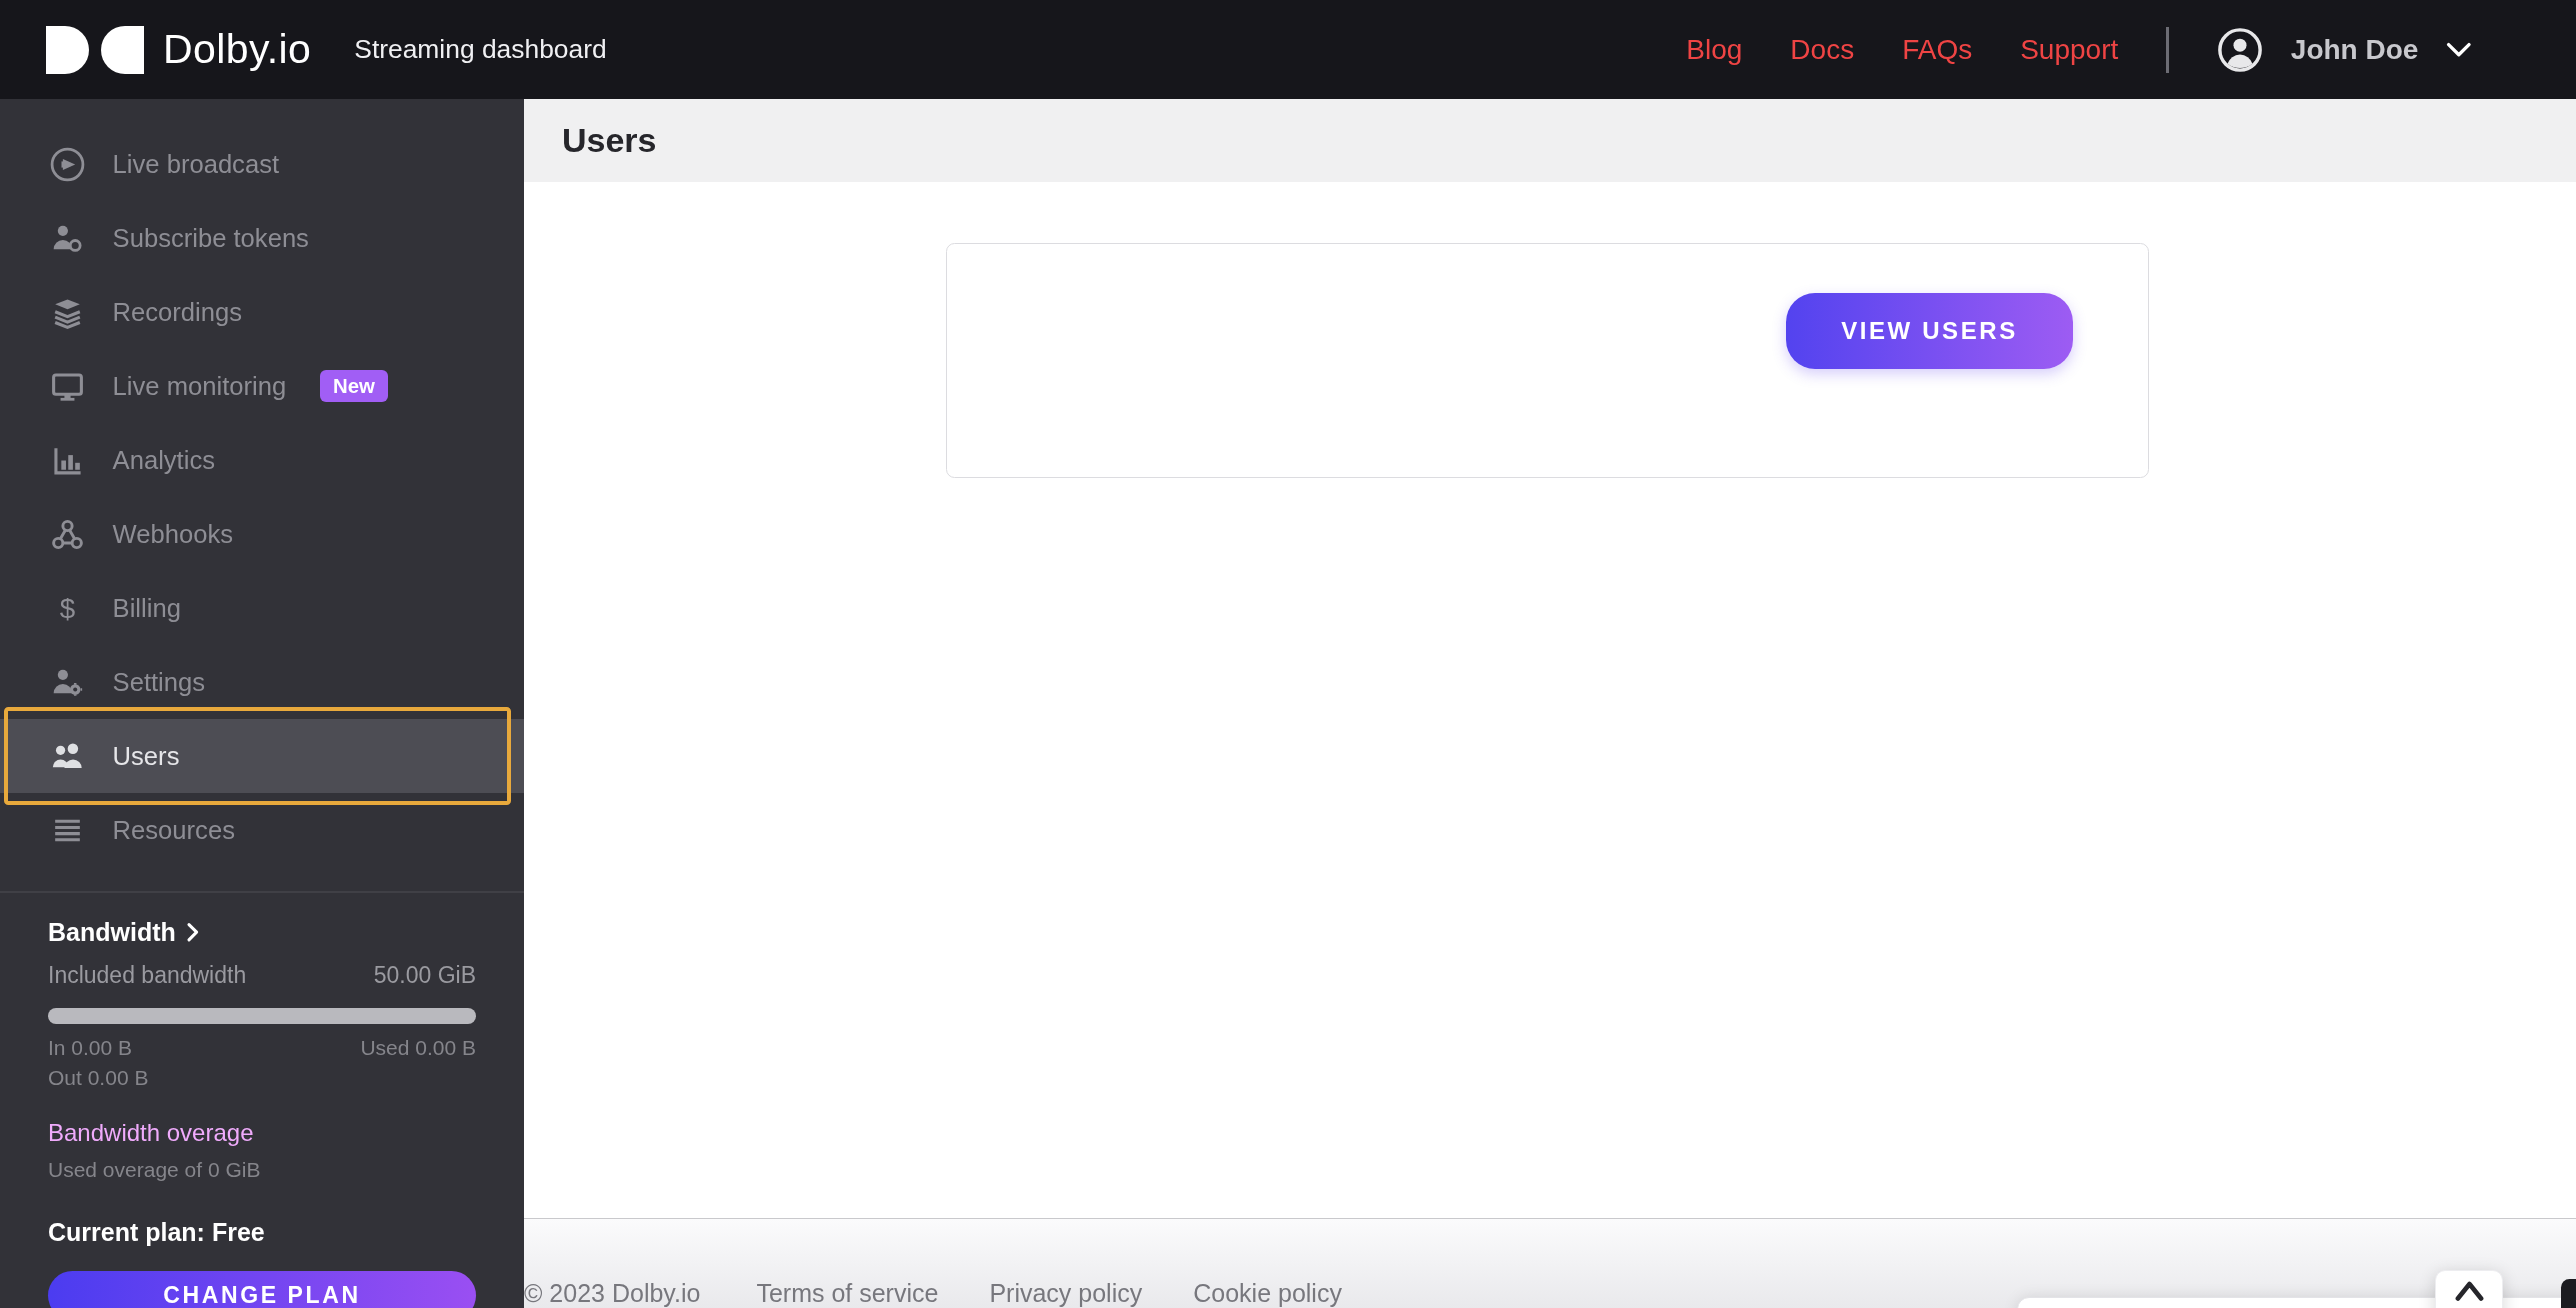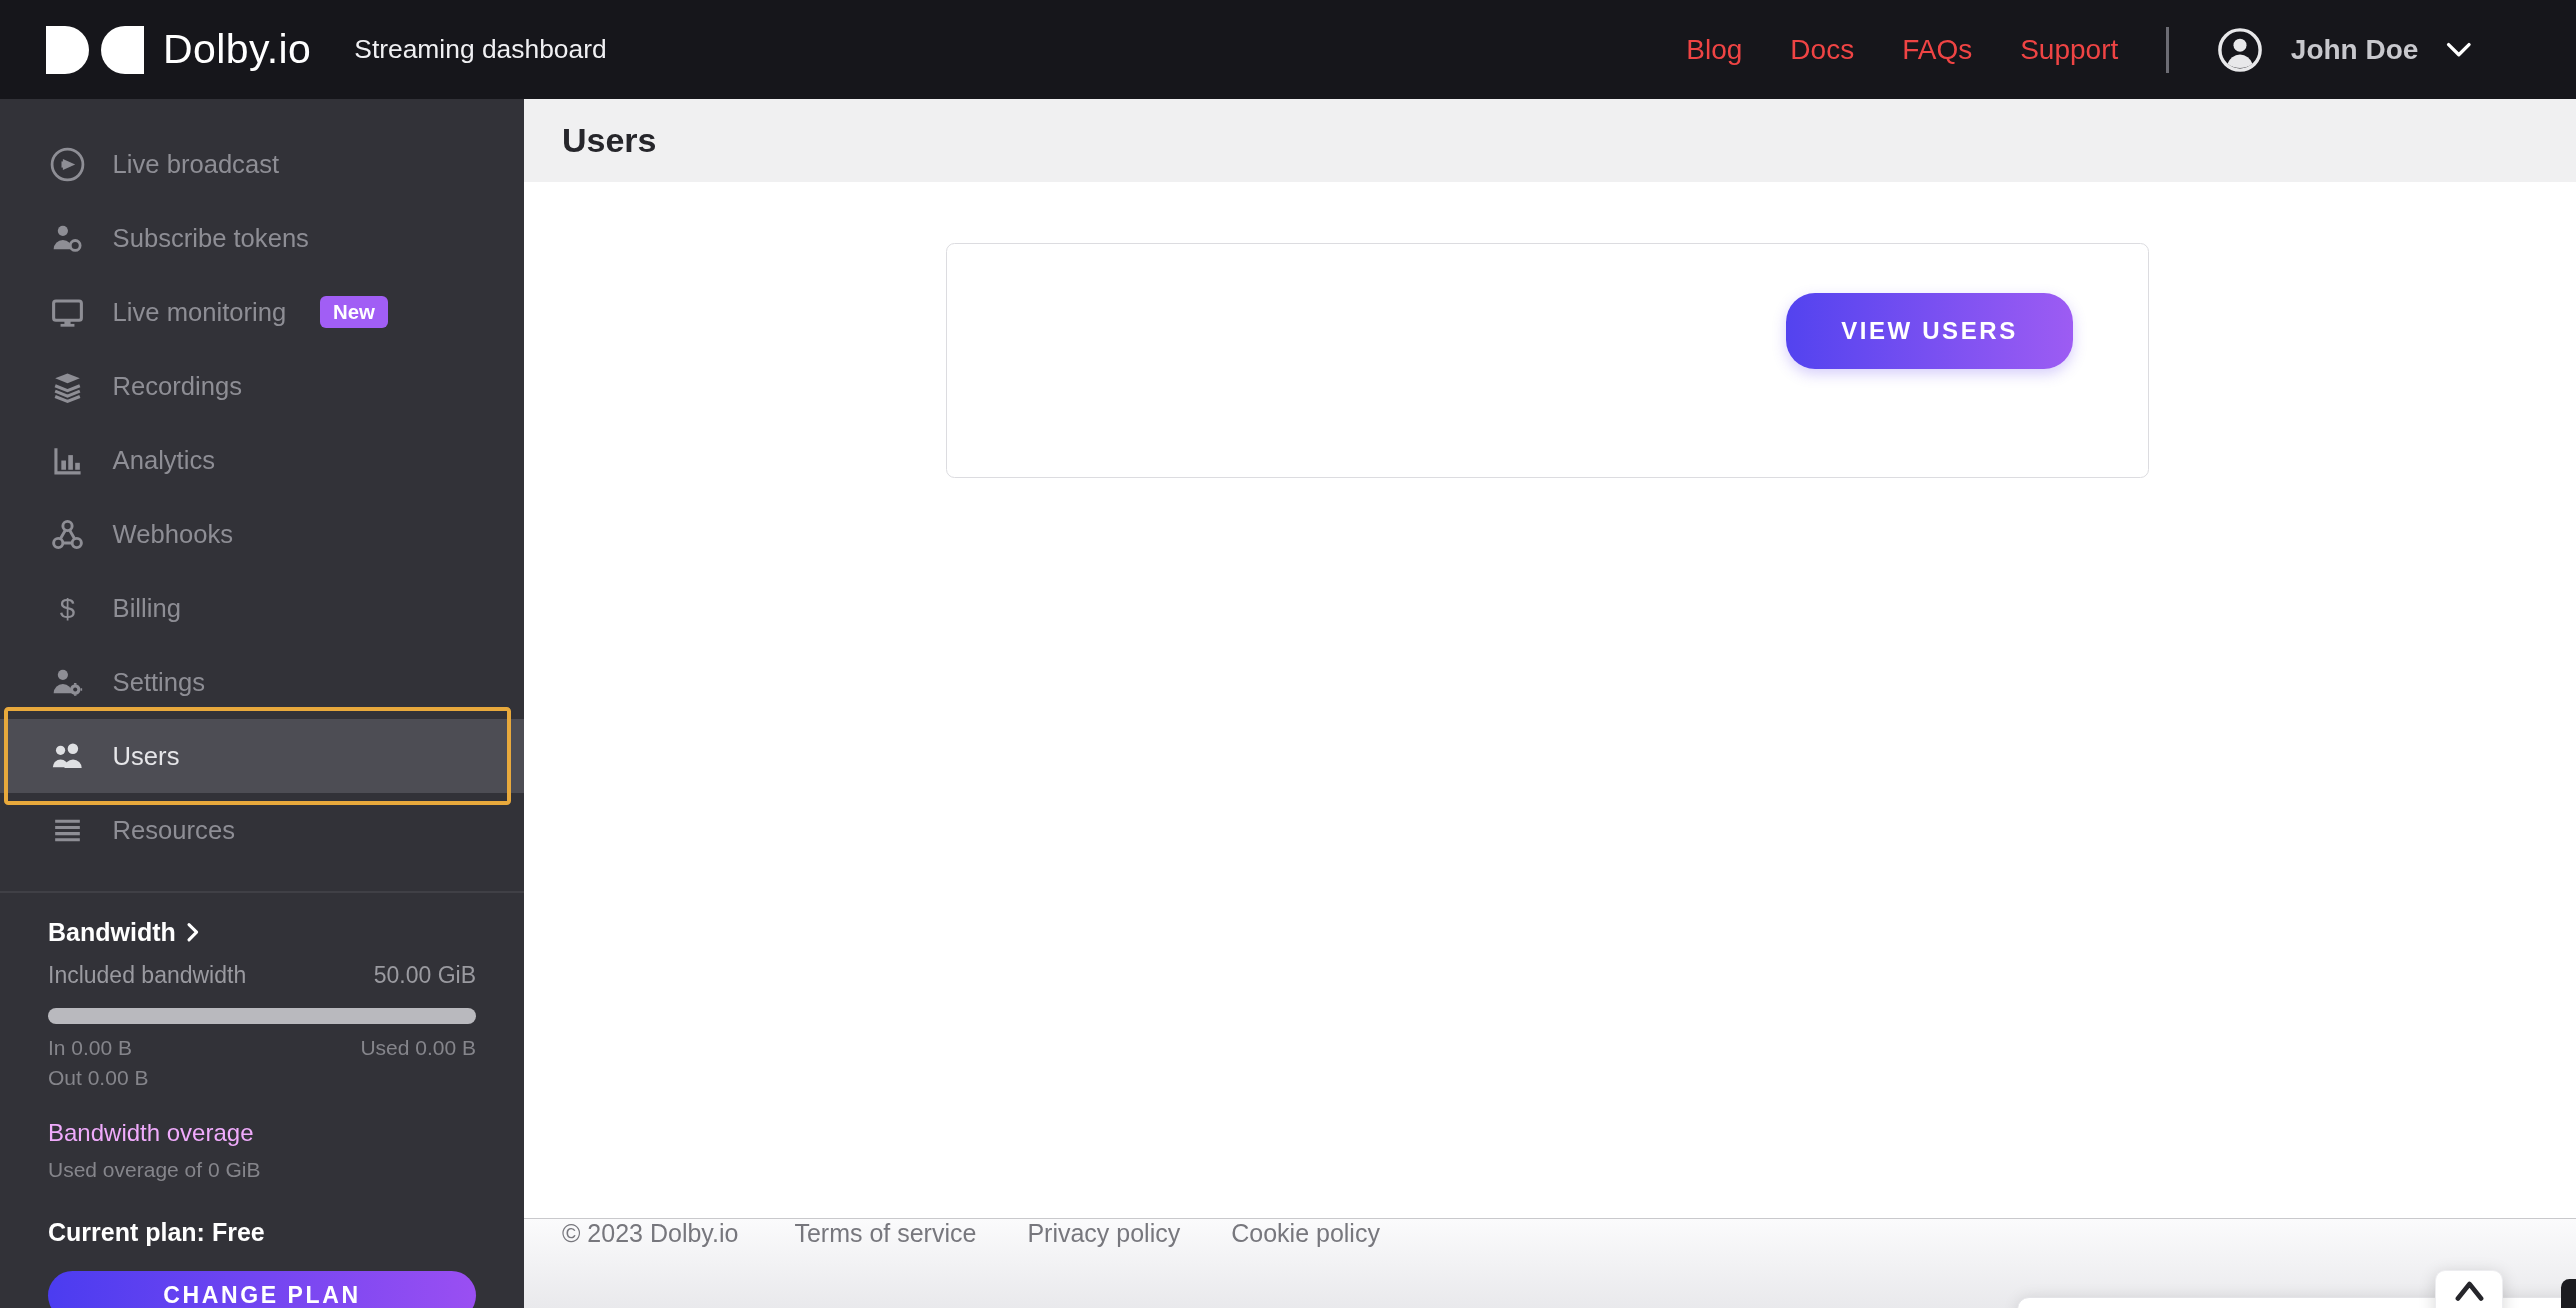--- a/index.html
+++ b/index.html
@@ -51,21 +51,21 @@
   .page-title { font-size:34px; font-weight:600; color:#26262b; }
   .card { position:absolute; left:422px; top:144px; width:1203px; height:235px; background:#ffffff;
       border:1.7px solid #dcdce0; border-radius:8.5px; }
   .card-msg { position:absolute; left:89px; top:43px; width:694px; text-align:center; font-size:28px; line-height:44px; color:#1f1f24; }
   .view-users-btn { position:absolute; left:839px; top:49px; width:287px; height:76px; border:none; border-radius:29px;
       background:linear-gradient(90deg,#5343ef,#9d5cf3); color:#ffffff; font-size:24px; font-weight:700;
       letter-spacing:2.6px; font-family:"Liberation Sans",sans-serif; cursor:pointer; box-shadow:0 5.1px 13.6px rgba(90,60,240,0.25); }
 
   
   .footer { position:absolute; left:0; right:0; bottom:0; height:90px; border-top:1.7px solid #c9c9cc;
-      background:linear-gradient(180deg,#fbfbfc,#e9e9ec); display:flex; align-items:flex-start; padding-left:38px; font-size:25px; color:#77777d; }
+      background:linear-gradient(180deg,#fbfbfc,#e9e9ec); display:flex; align-items:flex-end; font-size:25px; color:#77777d; }
   .footer .copyright { margin-right:56px; }
   .footer-link { margin-right:51px; cursor:pointer; }
 
   
   .scroll-top-btn { position:absolute; left:2435px; top:1270px; width:68px; height:60px; background:#ffffff;
       border:0.9px solid #ededf0; border-radius:10.2px; box-shadow:0 3.4px 17px rgba(0,0,0,0.16);
       display:flex; justify-content:center; padding-top:10.2px; z-index:40; cursor:pointer; }
   .bottom-panel-edge { position:absolute; left:2017px; top:1297px; width:613px; height:37px; background:#ffffff;
       border:0.9px solid #e3e3e7; border-radius:12px; box-shadow:0 0 15.3px rgba(0,0,0,0.10); z-index:35; }
   .corner-chip { position:absolute; left:2561px; top:1279px; width:37px; height:41px; background:#1c1c20; border-radius:8.5px; z-index:36; }
@@ -132,39 +132,39 @@
             <path d="M3 19 a6 6 0 0 1 12 0 z" fill="#8e8e95"></path>
             <circle cx="17" cy="16.5" r="3.2" fill="#323238" stroke="#8e8e95" stroke-width="1.8"></circle>
           </svg>
         </span>
         <span>Subscribe tokens</span>
       </div>
 
       <div class="nav-item">
         <span class="icon">
           <svg width="37" height="37" viewBox="0 0 24 24">
-            <rect x="3" y="4.5" width="18" height="12.5" rx="1.5" fill="none" stroke="#8e8e95" stroke-width="2"></rect>
-            <rect x="10" y="17" width="4" height="2.6" fill="#8e8e95"></rect>
-            <rect x="7.5" y="19.4" width="9" height="1.8" fill="#8e8e95"></rect>
-          </svg>
-        </span>
-        <span>Live monitoring</span>
-        <span class="badge">New</span>
-      </div>
-
-      <div class="nav-item">
-        <span class="icon">
-          <svg width="37" height="37" viewBox="0 0 24 24">
             <path d="M12 3.5 l8 3.2 -8 3.2 -8 -3.2 z" fill="#8e8e95"></path>
             <path d="M4 11.5 l8 3.2 8 -3.2" fill="none" stroke="#8e8e95" stroke-width="2"></path>
             <path d="M4 15 l8 3.2 8 -3.2" fill="none" stroke="#8e8e95" stroke-width="2"></path>
             <path d="M4 18.5 l8 3.2 8 -3.2" fill="none" stroke="#8e8e95" stroke-width="2"></path>
           </svg>
         </span>
         <span>Recordings</span>
+      </div>
+
+      <div class="nav-item">
+        <span class="icon">
+          <svg width="37" height="37" viewBox="0 0 24 24">
+            <rect x="3" y="4.5" width="18" height="12.5" rx="1.5" fill="none" stroke="#8e8e95" stroke-width="2"></rect>
+            <rect x="10" y="17" width="4" height="2.6" fill="#8e8e95"></rect>
+            <rect x="7.5" y="19.4" width="9" height="1.8" fill="#8e8e95"></rect>
+          </svg>
+        </span>
+        <span>Live monitoring</span>
+        <span class="badge">New</span>
       </div>
 
       <div class="nav-item">
         <span class="icon">
           <svg width="37" height="37" viewBox="0 0 24 24">
             <path d="M4.5 4 v16 h16" fill="none" stroke="#8e8e95" stroke-width="2"></path>
             <rect x="8" y="12" width="3" height="6" fill="#8e8e95"></rect>
             <rect x="12.5" y="8.5" width="3" height="9.5" fill="#8e8e95"></rect>
             <rect x="17" y="13.5" width="3" height="4.5" fill="#8e8e95"></rect>
           </svg>

